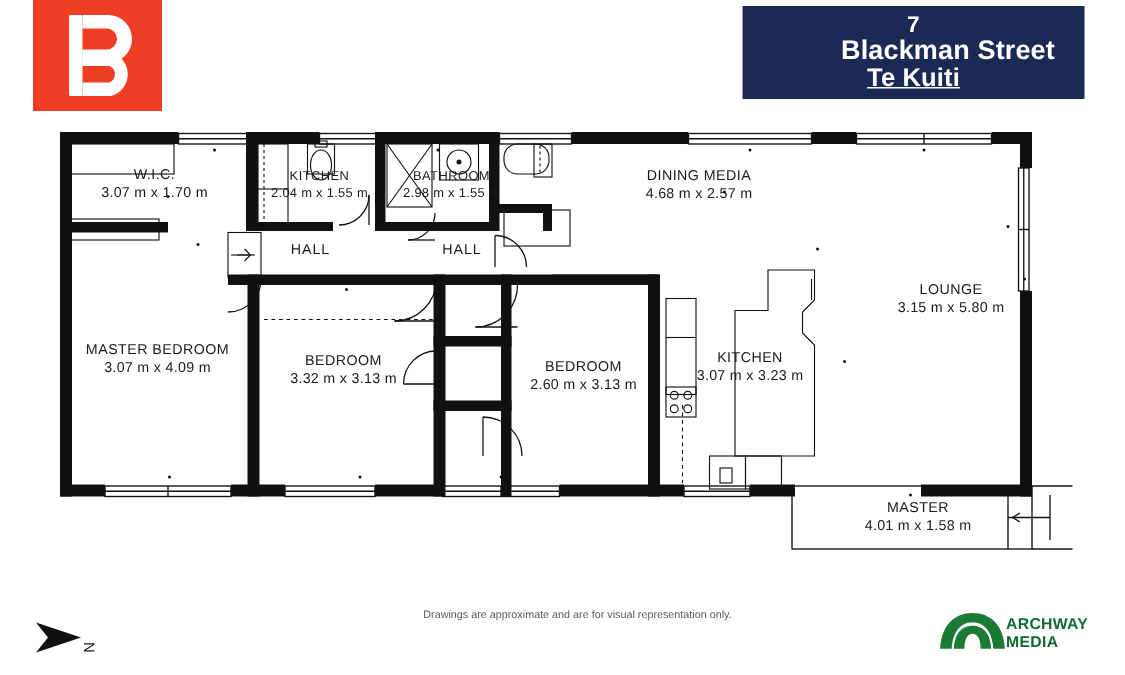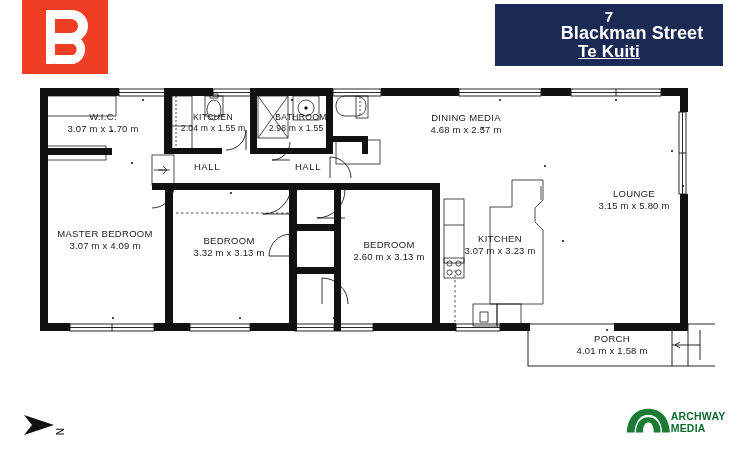--- a/index.html
+++ b/index.html
@@ -344,39 +344,40 @@
   </div>
   <div class="rlabel" style="left:389px; top:239px;">
     <span class="nm">BEDROOM</span>
     <span class="dm">2.60 m x 3.13 m</span>
   </div>
   <div class="rlabel" style="left:500px; top:233px;">
     <span class="nm">KITCHEN</span>
     <span class="dm">3.07 m x 3.23 m</span>
   </div>
   <div class="rlabel" style="left:612px; top:333px;">
-    <span class="nm">PORCH</span>
+    <span class="nm">MASTER</span>
     <span class="dm">4.01 m x 1.58 m</span>
   </div>
 
   <div class="rlabel hall" style="left:207px; top:161px;">
     <span class="nm">HALL</span>
   </div>
   <div class="rlabel hall" style="left:308px; top:161px;">
     <span class="nm">HALL</span>
   </div>
 
   <div class="compass">
     <svg viewBox="0 0 56 34" xmlns="http://www.w3.org/2000/svg" aria-hidden="true">
       <path d="M4 7 L34 17 L4 27 L12 17 Z" fill="#111"></path>
       <text x="40" y="24" font-family="Liberation Sans, sans-serif" font-size="10" fill="#111" transform="rotate(90 40 20)">N</text>
     </svg>
   </div>
 
   <div class="disclaimer">
+    <div>Drawings are approximate and are for visual representation only.</div>
   </div>
 
   <div class="archway">
     <span class="mark">
       <svg viewBox="0 0 58 32" xmlns="http://www.w3.org/2000/svg" aria-hidden="true">
         <g fill="#1b7a33">
           <path d="M29 0 C13 0 2 11 1 31 l10 0 C12 16 19 8 29 8 C39 8 46 16 47 31 l10 0 C56 11 45 0 29 0 Z"></path>
           <path d="M29 11 C19 11 13 19 13 31 l9 0 C22 22 25 18 29 18 C33 18 36 22 36 31 l9 0 C45 19 39 11 29 11 Z"></path>
           <path d="M25 8 l8 0 l-4 -7 Z"></path>
         </g>

